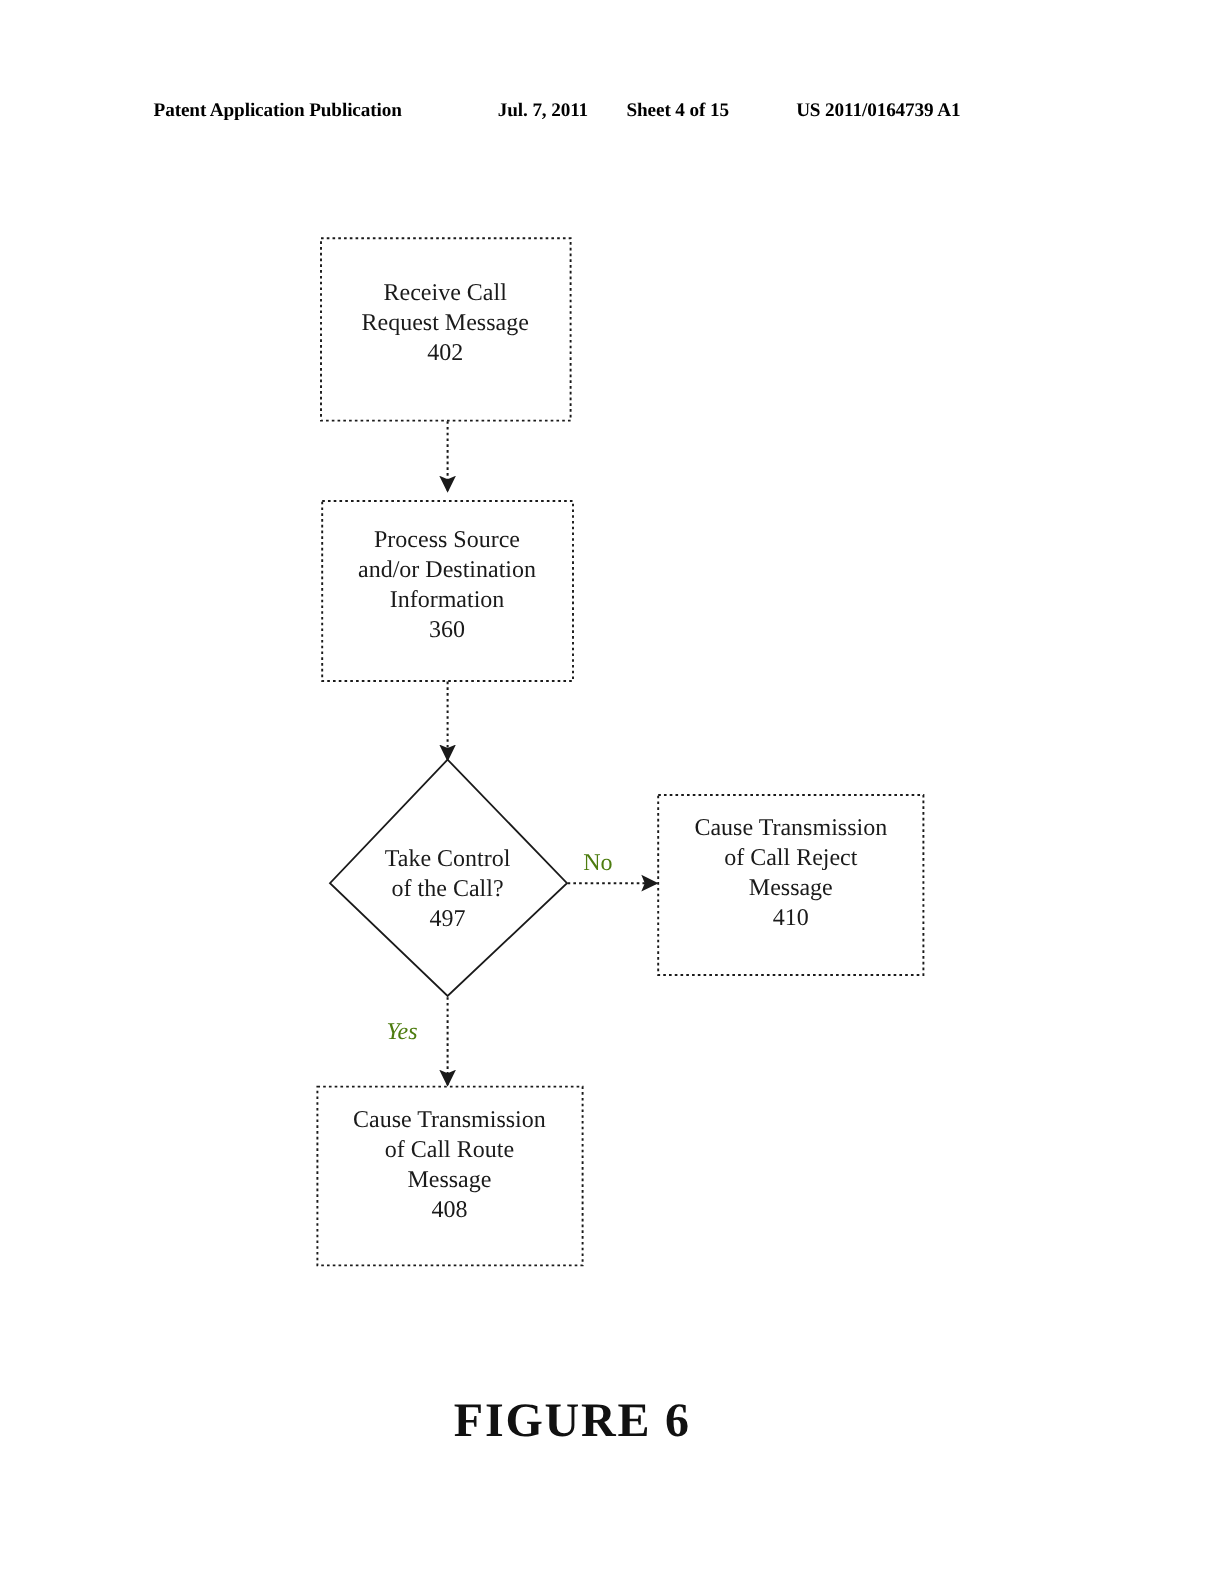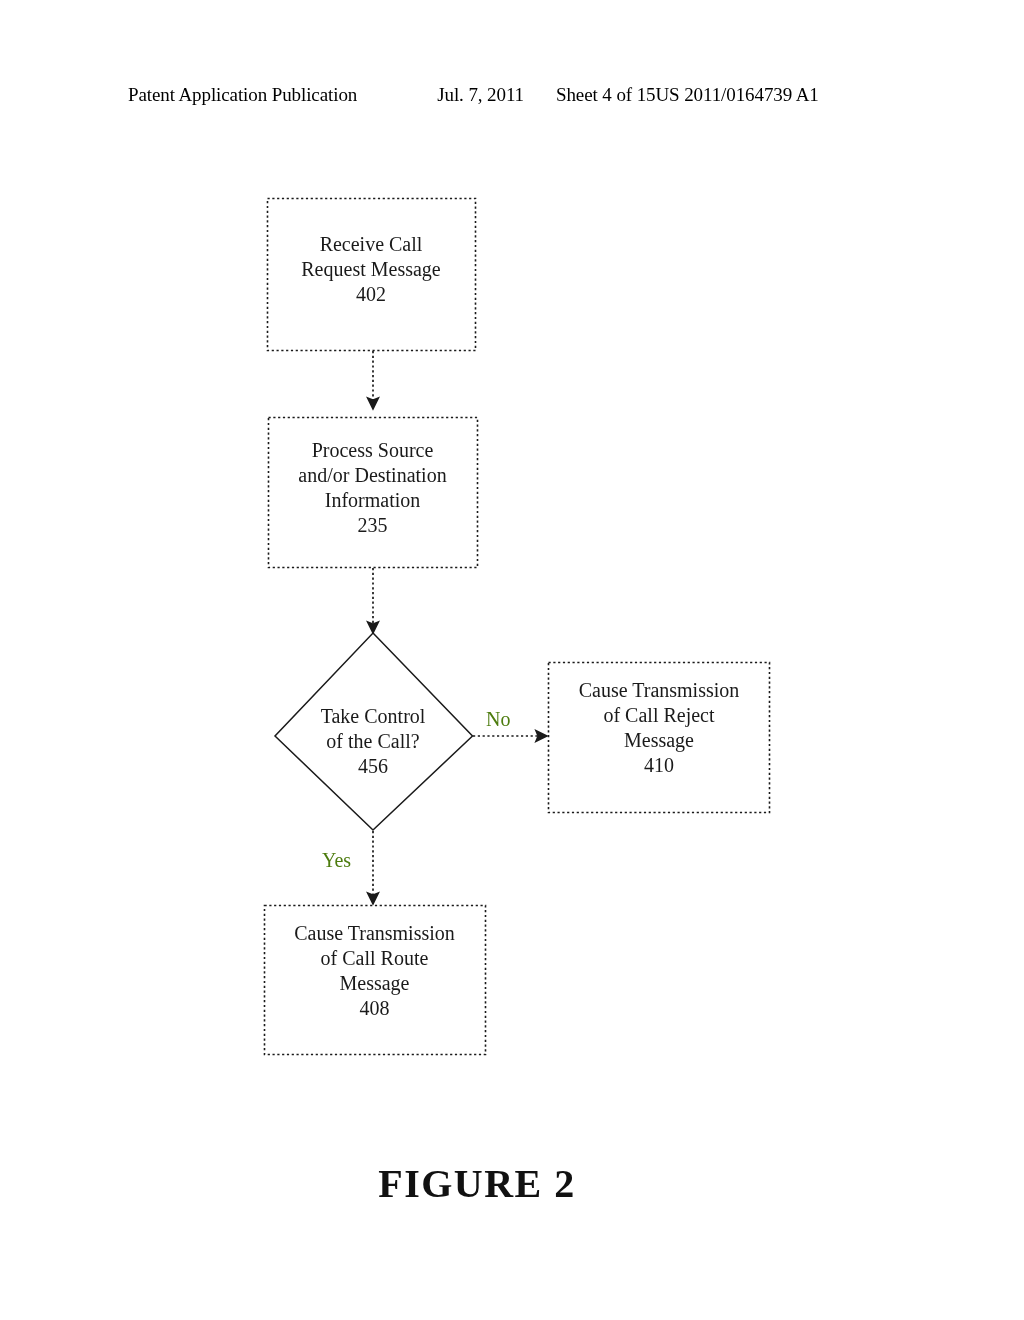--- a/index.html
+++ b/index.html
@@ -21,29 +21,29 @@
   
   .page-header {
     position: absolute;
     top: 84px;
     left: 128px;
     width: 768px;
     height: 26px;
     display: flex;
     align-items: baseline;
     font-family: "Liberation Serif", "DejaVu Serif", serif;
-    font-weight: normal;
-    font-size: 19px;
+    font-weight: bold;
+    font-size: 16px;
     letter-spacing: -0.1px;
     white-space: nowrap;
   }
   .hdr-pub      { flex: 0 0 auto; }
   .hdr-date     { flex: 0 0 auto; margin-left: 80px; }
   .hdr-sheet    { flex: 0 0 auto; margin-left: 32px; }
-  .hdr-patno    { flex: 0 0 auto; }
+  .hdr-patno    { flex: 0 0 auto; margin-left: 56px; }
 
   
   .figure-canvas {
     position: absolute;
     top: 4px;
     left: 0;
     width: 1024px;
     height: 1320px;
   }
   .figure-svg {
@@ -75,21 +75,21 @@
   .edge-label {
     position: absolute;
     font-family: "Liberation Serif", "DejaVu Serif", serif;
     font-size: 20px;
     line-height: 22px;
     color: #4d7c0f;
     white-space: nowrap;
     pointer-events: none;
   }
   #label-no  { left: 486px; top: 704px; }
-  #label-yes { left: 322px; top: 845px; }
+  #label-yes { left: 322px; top: 845px; font-style: italic; }
 
   
   .figure-caption {
     position: absolute;
     left: 0;
     top: 1160px;
     width: 1024px;
     text-align: center;
     font-family: "Liberation Serif", "DejaVu Serif", serif;
     font-weight: bold;
@@ -138,37 +138,37 @@
     <rect x="264.5" y="901.5" width="221" height="149" fill="#ffffff" stroke="#1a1a1a" stroke-width="1.6" stroke-dasharray="2.2 2.6" stroke-linecap="butt"></rect>
   </svg>
 
   <div class="node-text" id="text-402">Receive Call
 Request Message
 402</div>
 
   <div class="node-text" id="text-404">Process Source
 and/or Destination
 Information
-235</div>
+360</div>
 
   <div class="node-text" id="text-406">Take Control
 of the Call?
-456</div>
+497</div>
 
   <div class="node-text" id="text-410">Cause Transmission
 of Call Reject
 Message
 410</div>
 
   <div class="node-text" id="text-408">Cause Transmission
 of Call Route
 Message
 408</div>
 
   <div class="edge-label" id="label-no">No</div>
 
   <div class="edge-label" id="label-yes">Yes</div>
 
 </div>
 
 <div class="figure-caption">
-  <span>FIGURE 2</span>
+  <span>FIGURE 6</span>
 </div>
 
 </body></html>

